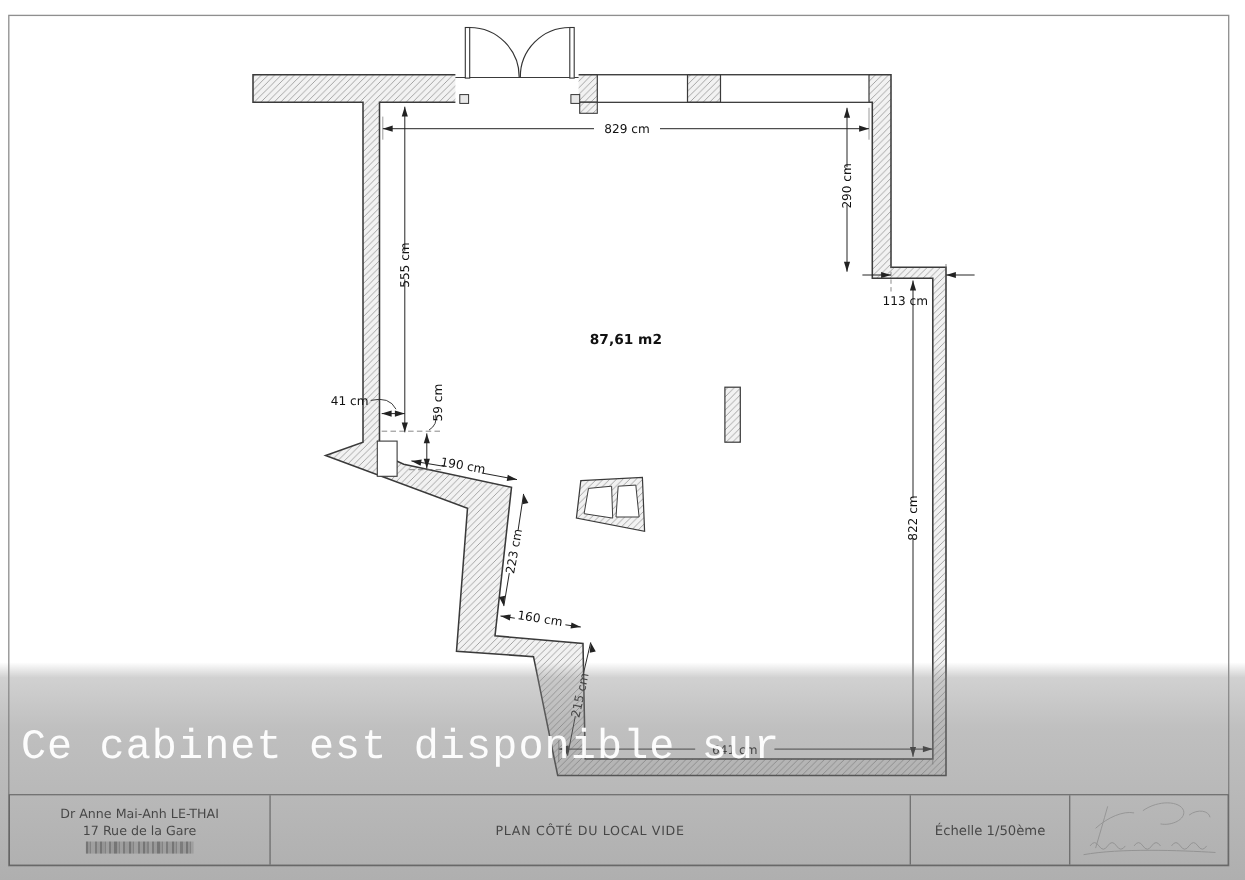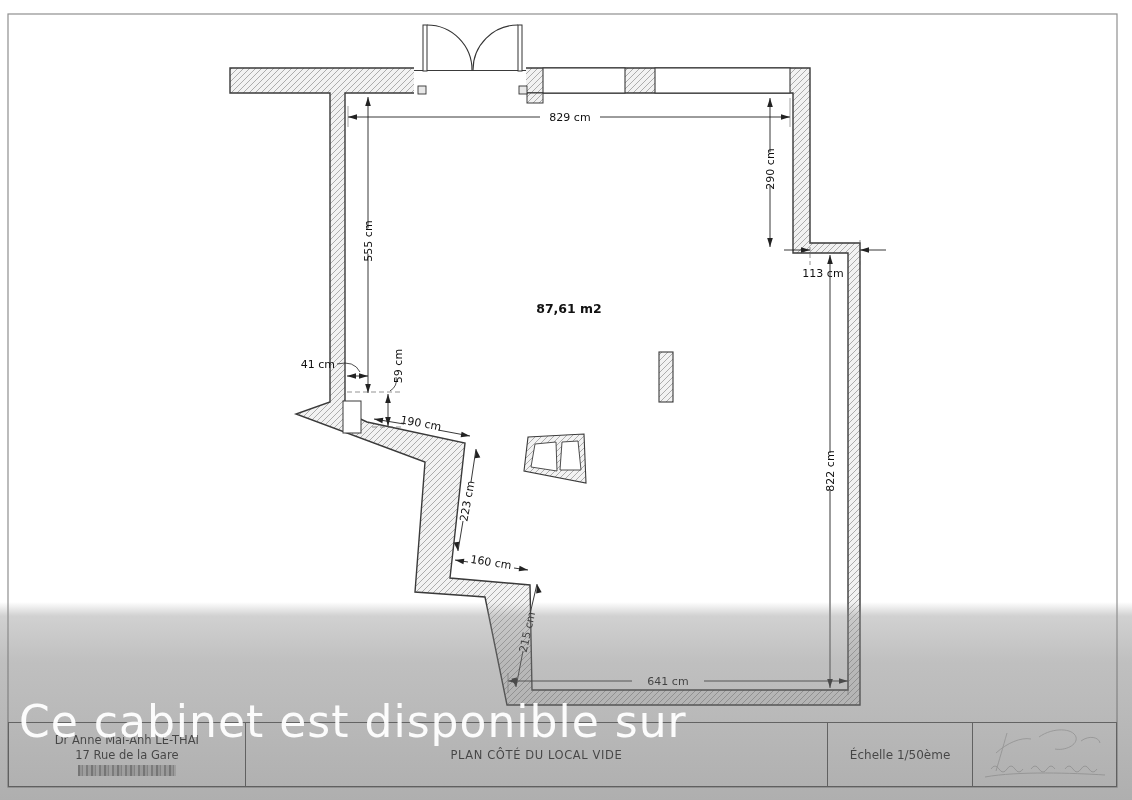--- a/index.html
+++ b/index.html
@@ -19,22 +19,22 @@
       background:repeating-linear-gradient(90deg,#6b6b6b 0 2px,#b7b7b7 2px 4px,#8a8a8a 4px 5px,#cfcfcf 5px 8px,#7a7a7a 8px 10px,#c2c2c2 10px 13px);}
   .tb-title{width:583px;}
   .tb-title span{font-size:11.5px;letter-spacing:.6px;color:#1c1c1c;}
   .tb-scale{width:145px;}
   .tb-scale span{font-size:12px;color:#1c1c1c;}
   .tb-sign{flex:1;}
 
   
   .band{position:absolute;left:0;top:602px;width:1132px;height:198px;z-index:30;pointer-events:none;
       background:linear-gradient(to bottom,rgba(140,140,140,0) 0,rgba(140,140,140,.40) 14px,rgba(120,120,120,.47) 60px,rgba(104,104,104,.53) 198px);}
-  .headline{position:absolute;left:19px;top:696px;z-index:39;
-      font-size:44px;font-weight:400;letter-spacing:1px;color:rgba(255,255,255,.95);}
+  .headline{position:absolute;left:19px;top:658px;z-index:39;
+      font-size:38px;font-weight:400;letter-spacing:1px;color:rgba(255,255,255,.95);font-family:Liberation Mono, monospace;}
   .moncab{position:absolute;left:584px;top:672px;z-index:41;}
   .moncab .word{font-size:42px;font-weight:bold;letter-spacing:1px;margin-top:5px;}
   .moncab .dot{position:absolute;width:8px;height:8px;border-radius:50%;top:2px;}
   .moncab .d1{left:8px;} .moncab .d2{left:29px;}
   .leboncoin{position:absolute;left:16px;top:746px;z-index:40;
       font-size:40px;font-weight:bold;letter-spacing:-2px;
       color:rgba(180,180,180,.18);-webkit-text-stroke:1.3px rgba(128,128,128,.9);}
 
   svg text{font-family:"DejaVu Sans",sans-serif;}
   .dim{font-size:11px;fill:#111;}

